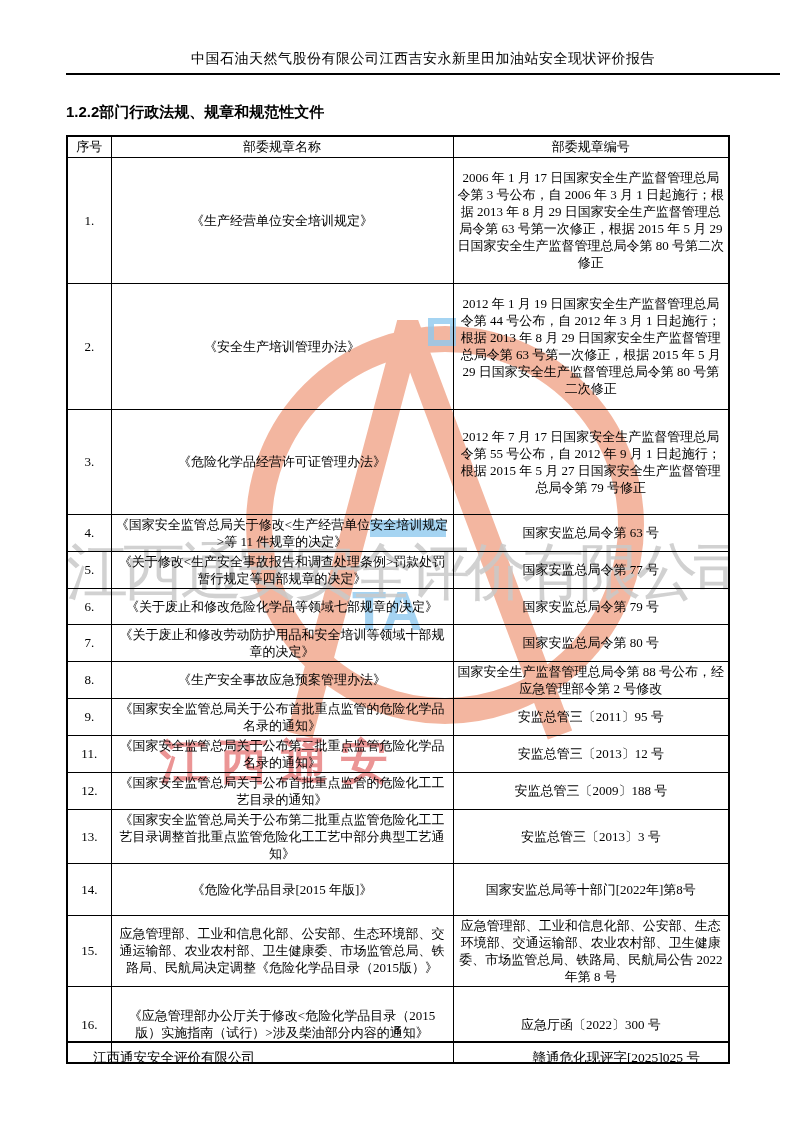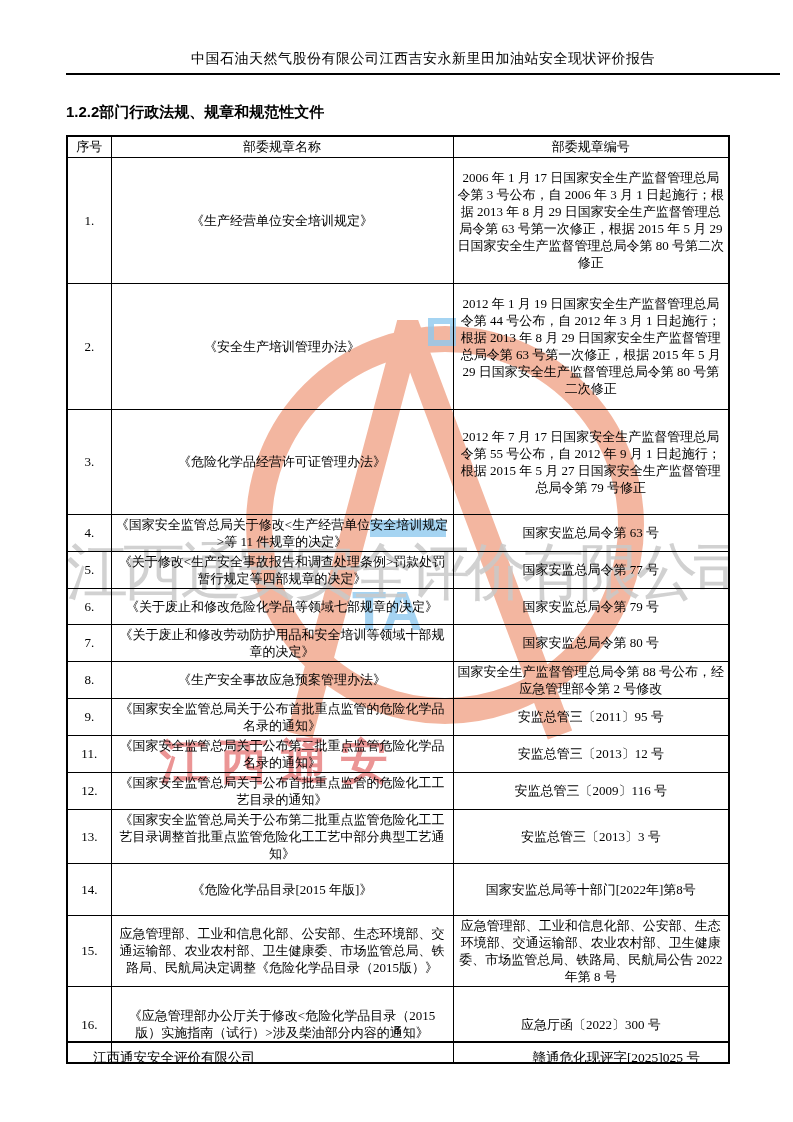--- a/index.html
+++ b/index.html
@@ -149,21 +149,21 @@
 
   <tr>
     <td>11.</td>
     <td>《国家安全监管总局关于公布第二批重点监管危险化学品名录的通知》</td>
     <td>安监总管三〔2013〕12 号</td>
   </tr>
 
   <tr>
     <td>12.</td>
     <td>《国家安全监管总局关于公布首批重点监管的危险化工工艺目录的通知》</td>
-    <td>安监总管三〔2009〕116 号</td>
+    <td>安监总管三〔2009〕188 号</td>
   </tr>
 
   <tr>
     <td>13.</td>
     <td>《国家安全监管总局关于公布第二批重点监管危险化工工艺目录调整首批重点监管危险化工工艺中部分典型工艺通知》</td>
     <td>安监总管三〔2013〕3 号</td>
   </tr>
 
   <tr>
     <td>14.</td>

